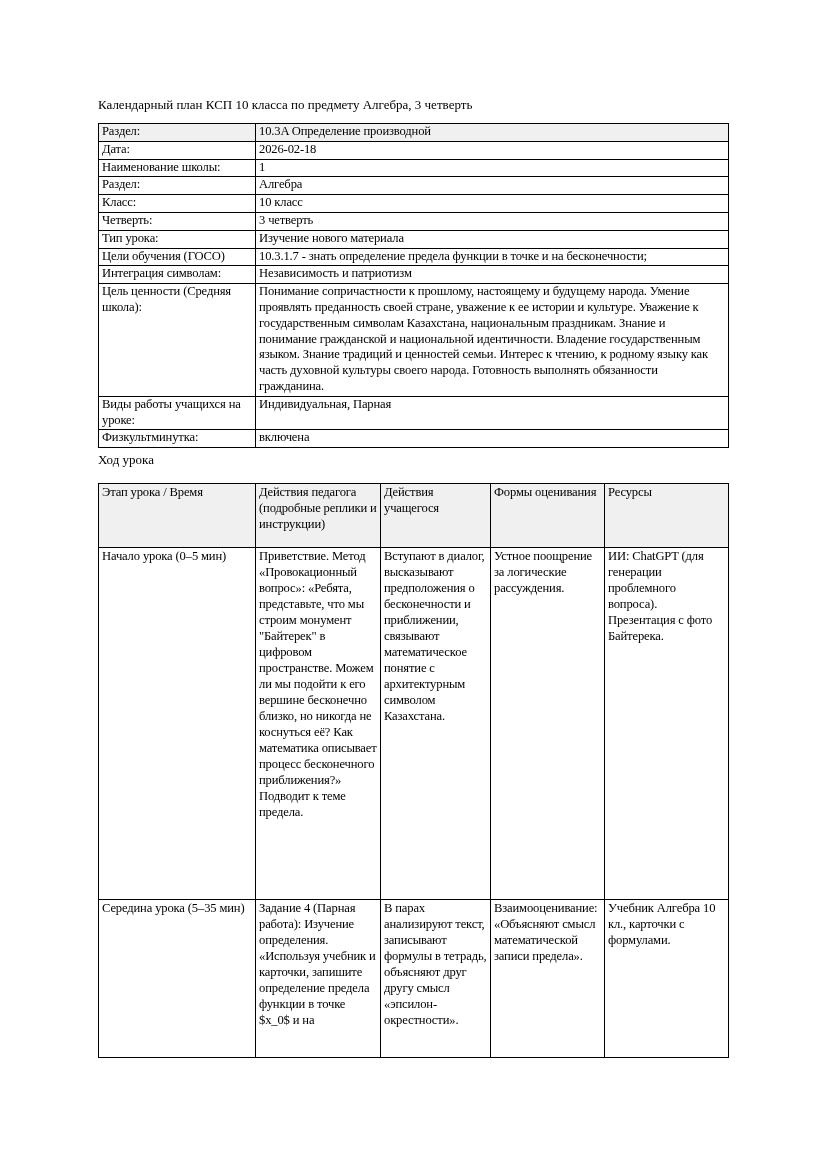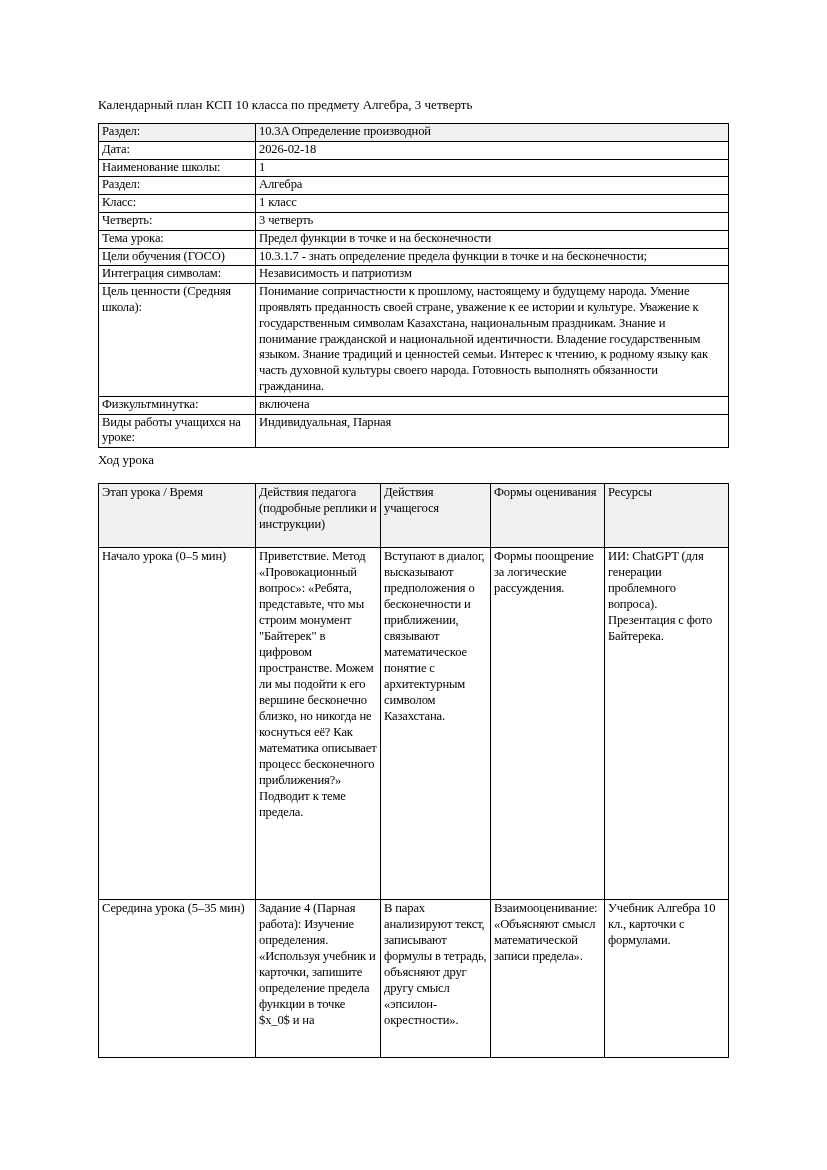--- a/index.html
+++ b/index.html
@@ -92,49 +92,49 @@
         <tr>
           <td>Наименование школы:</td>
           <td>1</td>
         </tr>
         <tr>
           <td>Раздел:</td>
           <td>Алгебра</td>
         </tr>
         <tr>
           <td>Класс:</td>
-          <td>1 класс</td>
+          <td>10 класс</td>
         </tr>
         <tr>
           <td>Четверть:</td>
           <td>3 четверть</td>
         </tr>
         <tr>
-          <td>Тема урока:</td>
-          <td>Предел функции в точке и на бесконечности</td>
+          <td>Тип урока:</td>
+          <td>Изучение нового материала</td>
         </tr>
         <tr>
           <td>Цели обучения (ГОСО)</td>
           <td>10.3.1.7 - знать определение предела функции в точке и на бесконечности;</td>
         </tr>
         <tr>
           <td>Интеграция символам:</td>
           <td>Независимость и патриотизм</td>
         </tr>
         <tr>
           <td>Цель ценности (Средняя школа):</td>
           <td>Понимание сопричастности к прошлому, настоящему и будущему народа. Умение проявлять преданность своей стране, уважение к ее истории и культуре. Уважение к государственным символам Казахстана, национальным праздникам. Знание и понимание гражданской и национальной идентичности. Владение государственным языком. Знание традиций и ценностей семьи. Интерес к чтению, к родному языку как часть духовной культуры своего народа. Готовность выполнять обязанности гражданина.</td>
         </tr>
         <tr>
+          <td>Виды работы учащихся на уроке:</td>
+          <td>Индивидуальная, Парная</td>
+        </tr>
+        <tr>
           <td>Физкультминутка:</td>
           <td>включена</td>
-        </tr>
-        <tr>
-          <td>Виды работы учащихся на уроке:</td>
-          <td>Индивидуальная, Парная</td>
         </tr>
       </tbody>
     </table>
 
     <p class="section-heading">Ход урока</p>
 
     <table class="lesson-table">
       <colgroup>
           <col class="c1">
           <col class="c2">
@@ -147,21 +147,21 @@
           <td>Этап урока / Время</td>
           <td>Действия педагога (подробные реплики и инструкции)</td>
           <td>Действия учащегося</td>
           <td>Формы оценивания</td>
           <td>Ресурсы</td>
         </tr>
         <tr class="r1">
           <td>Начало урока (0–5 мин)</td>
           <td>Приветствие. Метод «Провокационный вопрос»: «Ребята, представьте, что мы строим монумент "Байтерек" в цифровом пространстве. Можем ли мы подойти к его вершине бесконечно близко, но никогда не коснуться её? Как математика описывает процесс бесконечного приближения?» Подводит к теме предела.</td>
           <td>Вступают в диалог, высказывают предположения о бесконечности и приближении, связывают математическое понятие с архитектурным символом Казахстана.</td>
-          <td>Формы поощрение за логические рассуждения.</td>
+          <td>Устное поощрение за логические рассуждения.</td>
           <td>ИИ: ChatGPT (для генерации проблемного вопроса). Презентация с фото Байтерека.</td>
         </tr>
         <tr class="r2">
           <td>Середина урока (5–35 мин)</td>
           <td>Задание 4 (Парная работа): Изучение определения. «Используя учебник и карточки, запишите определение предела функции в точке $x_0$ и на</td>
           <td>В парах анализируют текст, записывают формулы в тетрадь, объясняют друг другу смысл «эпсилон-окрестности».</td>
           <td>Взаимооценивание: «Объясняют смысл математической записи предела».</td>
           <td>Учебник Алгебра 10 кл., карточки с формулами.</td>
         </tr>
       </tbody>

